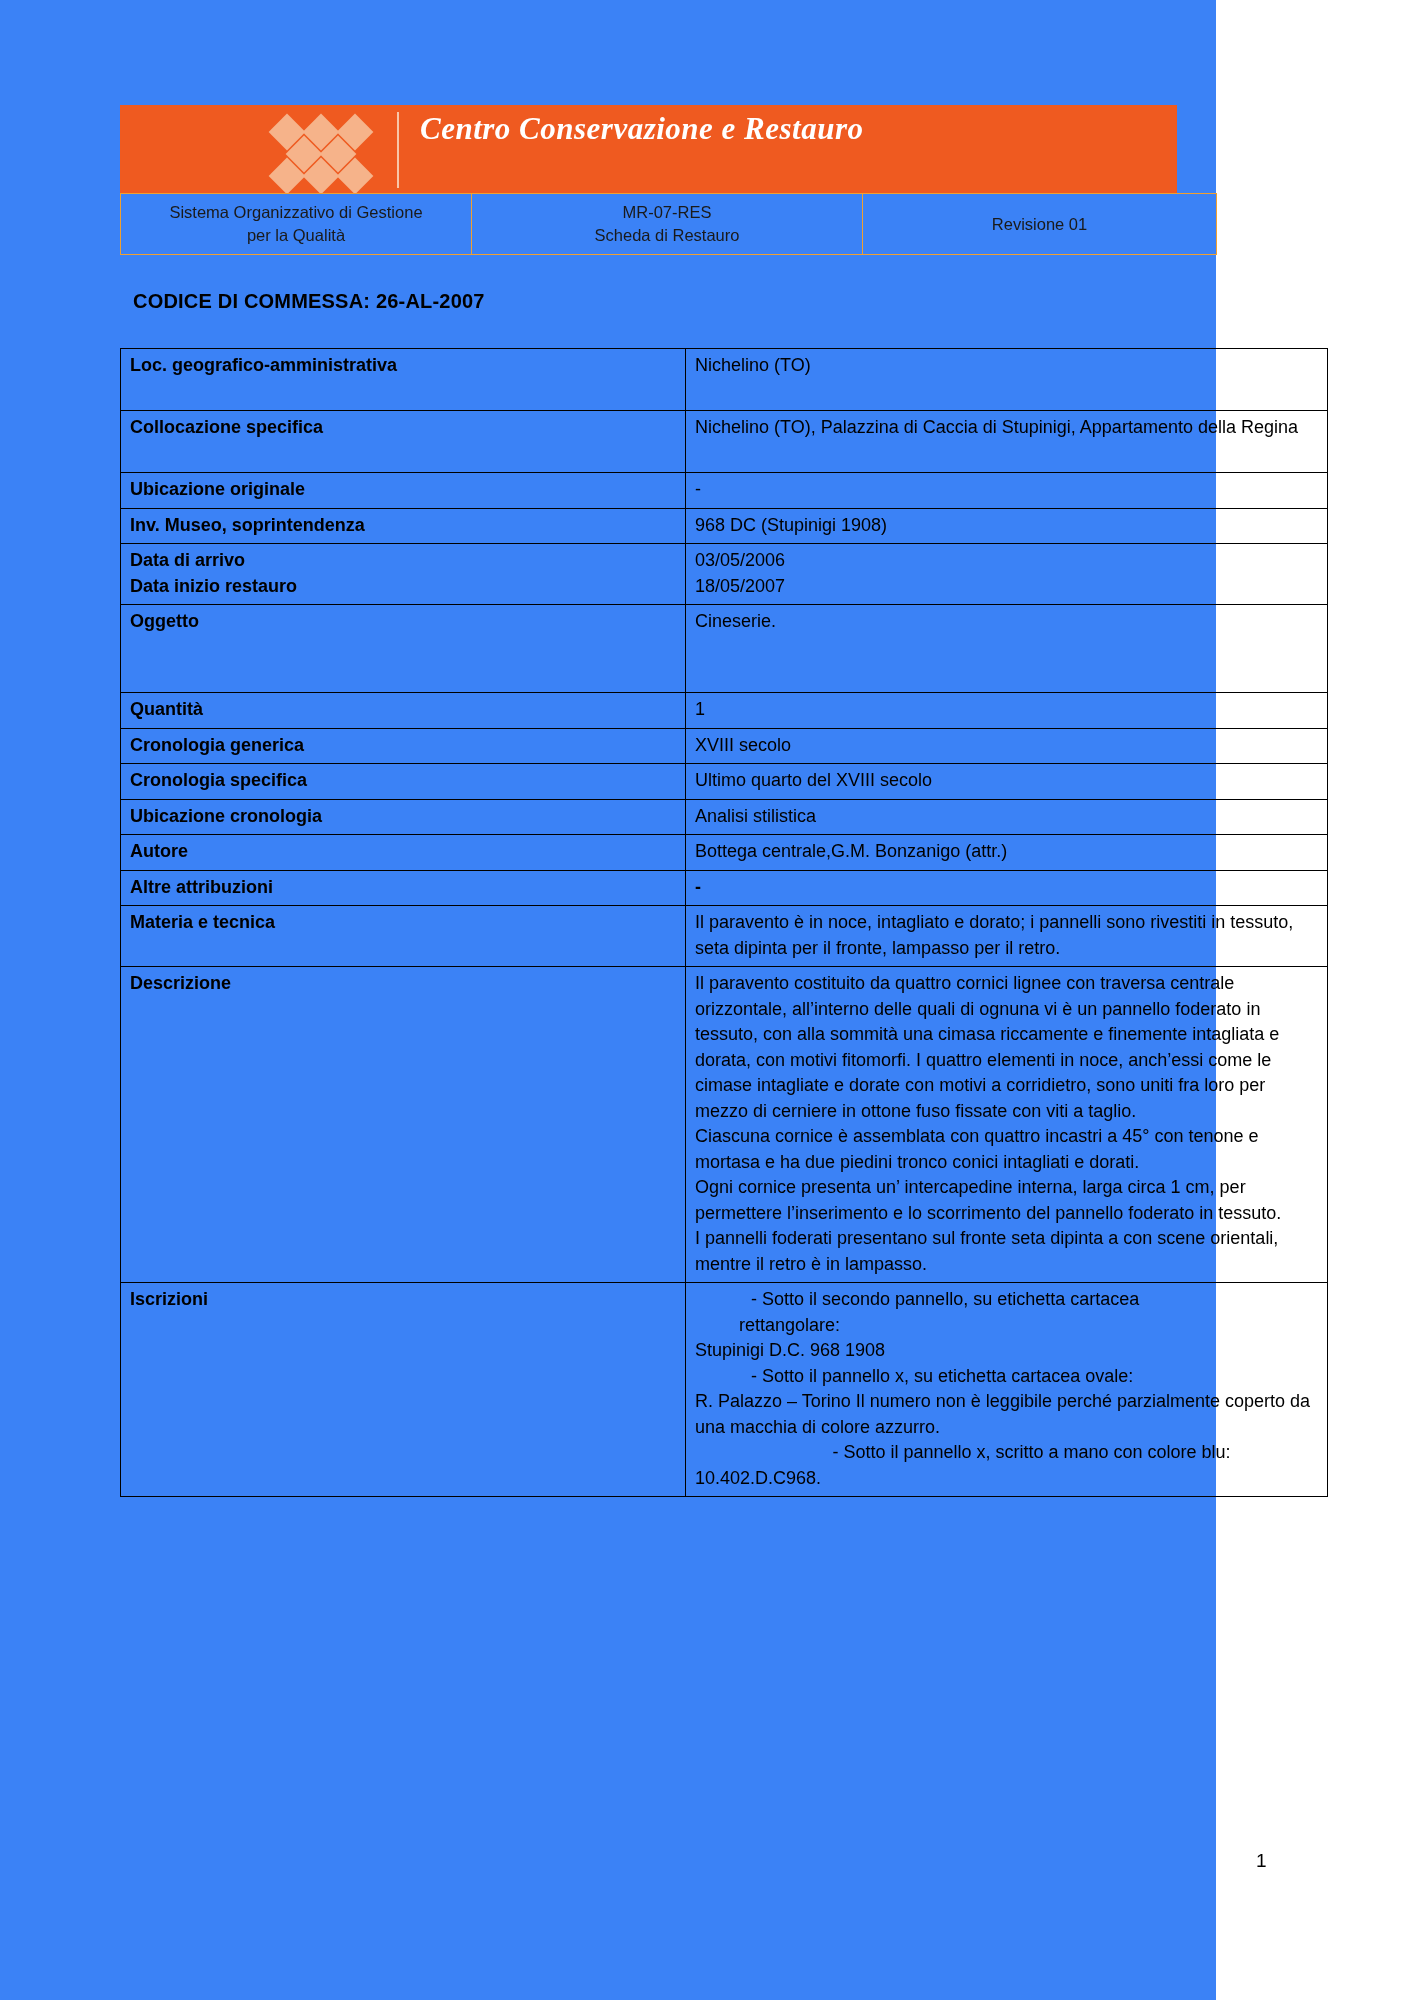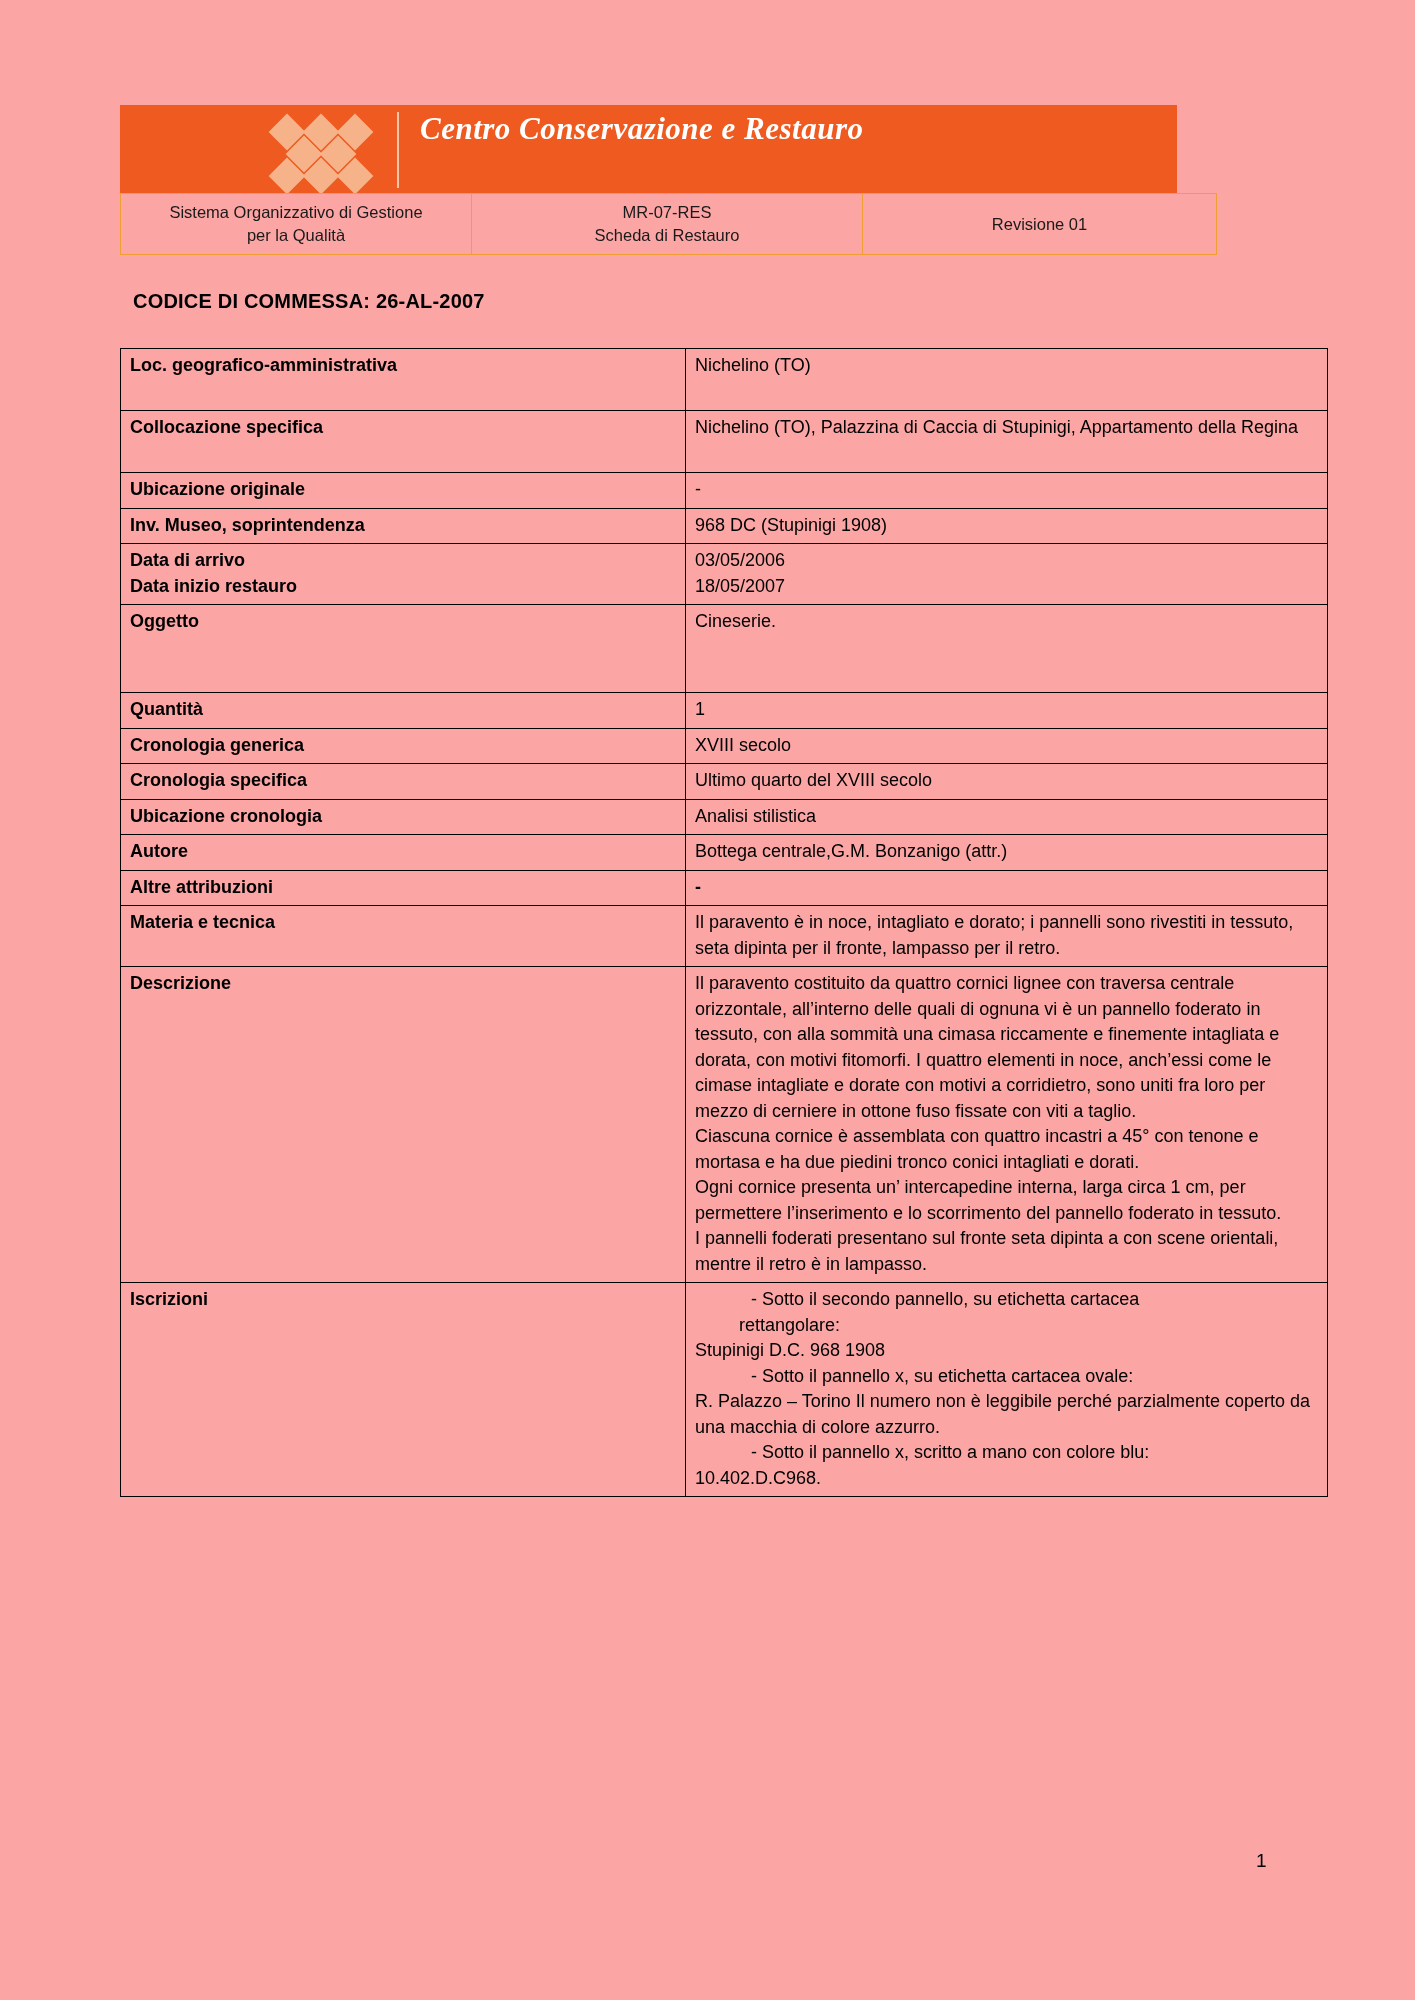--- a/index.html
+++ b/index.html
@@ -14,23 +14,23 @@
     font-family: "Liberation Sans", sans-serif;
     color: #000000;
     position: relative;
     overflow: hidden;
   }
 
   .page {
     position: absolute;
     left: 0;
     top: 0;
-    width: 1415px;
+    width: 1216px;
     height: 2000px;
-    background: #fca5a5;
+    background: #3b82f6;
   }
 
   
   .letterhead {
     position: absolute;
     left: 120px;
     top: 105px;
     width: 1057px;
     height: 88px;
     background: #ef5a20;
@@ -292,21 +292,21 @@
     <tr>
       <td class="col-label"><span class="lbl">Iscrizioni</span></td>
       <td class="col-value">
         <span class="val val-indent">- Sotto il secondo pannello, su etichetta cartacea</span>
         <span class="val val-indent2">rettangolare:</span>
         <span class="val">Stupinigi D.C. 968 1908</span>
         <span class="val val-indent">- Sotto il pannello x, su etichetta cartacea ovale:</span>
         <span class="val">R. Palazzo – Torino</span>
         <span class="val">Il numero non è leggibile perché parzialmente coperto</span>
         <span class="val">da una macchia di colore azzurro.</span>
-        <span class="val val-indent" style="font-weight:normal;">- Sotto il pannello x, scritto a mano con colore blu:</span>
+        <span class="val val-indent" style="font-weight:normal;text-align:center;">- Sotto il pannello x, scritto a mano con colore blu:</span>
         <span class="val">10.402.D.C968.</span>
       </td>
     </tr>
 
   </tbody>
     </table>
 
   <div class="page-number">1</div>
 
 </div>

